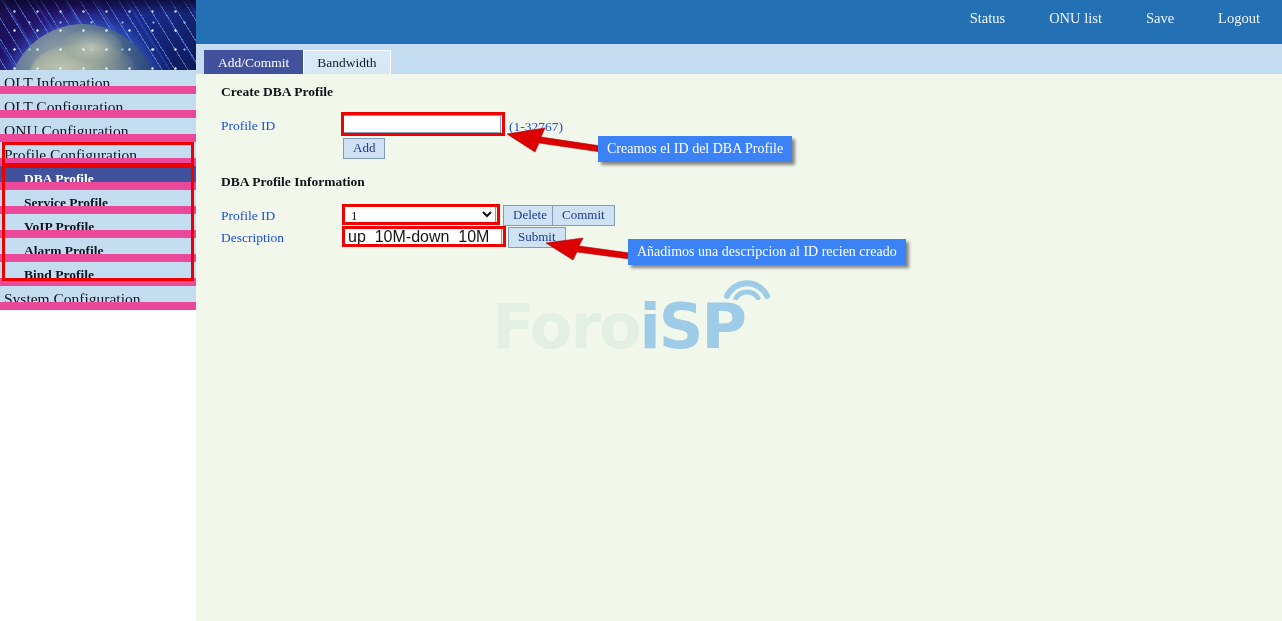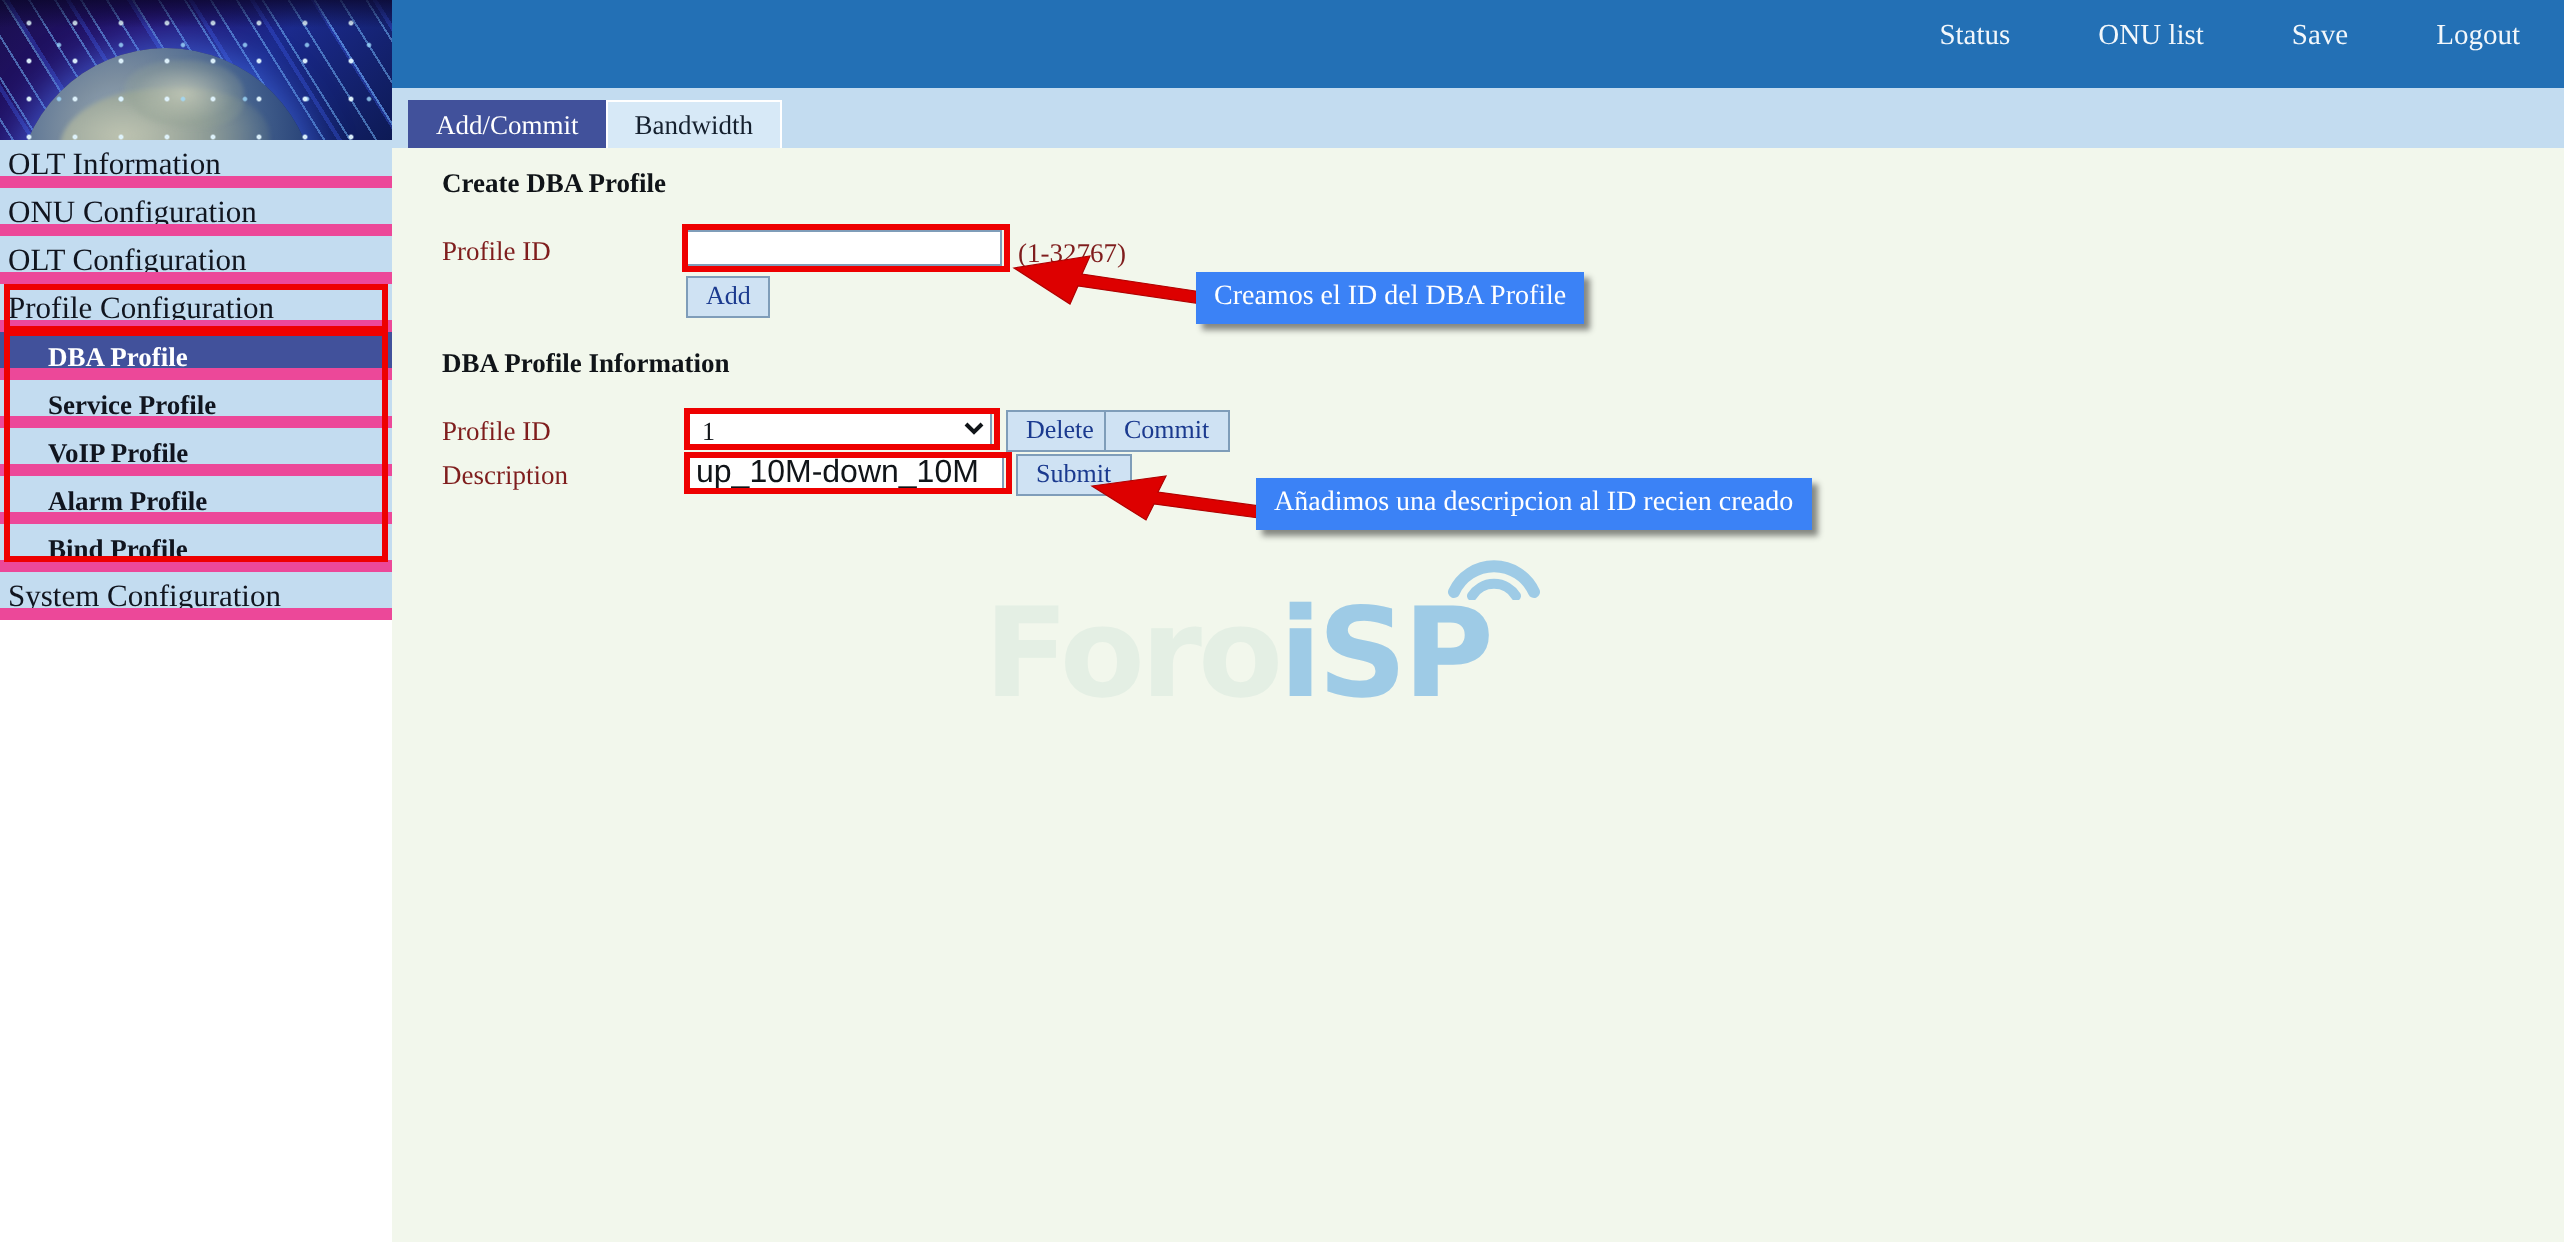--- a/index.html
+++ b/index.html
@@ -84,21 +84,21 @@
   }
 
   .nav-list { list-style: none; margin: 0; padding: 0; }
   .nav-item {
     background: #c3dcf0;
     color: #11151f;
     font-size: 15.5px;
     line-height: 1;
     padding: 5px 15px 5px 4px;
     height: 24px;
-    border-bottom: 6px solid #ec4899;
+    border-bottom: 8px solid #ec4899;
     white-space: nowrap;
     overflow: hidden;
   }
   .nav-item.sub {
     padding-left: 24px;
     font-size: 13.5px;
     font-weight: bold;
     padding-top: 6px;
     padding-bottom: 5px;
   }
@@ -206,21 +206,21 @@
     font-weight: bold;
     color: #101418;
     white-space: nowrap;
   }
   #t-create { left: 25px; top: 10px; }
   #t-info   { left: 25px; top: 100px; }
 
   .flabel {
     position: absolute;
     font-size: 13.5px;
-    color: #7f1d1d;
+    color: #1d4ed8;
     white-space: nowrap;
   }
   #l-profid-1 { left: 25px; top: 44px; }
   #l-profid-2 { left: 25px; top: 134px; }
   #l-desc     { left: 25px; top: 156px; }
   #hint-range { left: 313px; top: 45px; }
 
   input.txt {
     position: absolute;
     font-family: Liberation Sans, sans-serif;
@@ -331,24 +331,24 @@
       <div class="land2"></div>
       <div class="dots"></div>
       <div class="topfade"></div>
     </div>
 
     <ul class="nav-list">
       <li class="nav-item">
         <span>OLT Information</span>
       </li>
       <li class="nav-item">
+        <span>OLT Configuration</span>
+      </li>
+      <li class="nav-item">
         <span>ONU Configuration</span>
-      </li>
-      <li class="nav-item">
-        <span>OLT Configuration</span>
       </li>
       <li class="nav-item">
         <span>Profile Configuration</span>
       </li>
       <li class="nav-item sub active">
         <span>DBA Profile</span>
       </li>
       <li class="nav-item sub">
         <span>Service Profile</span>
       </li>

